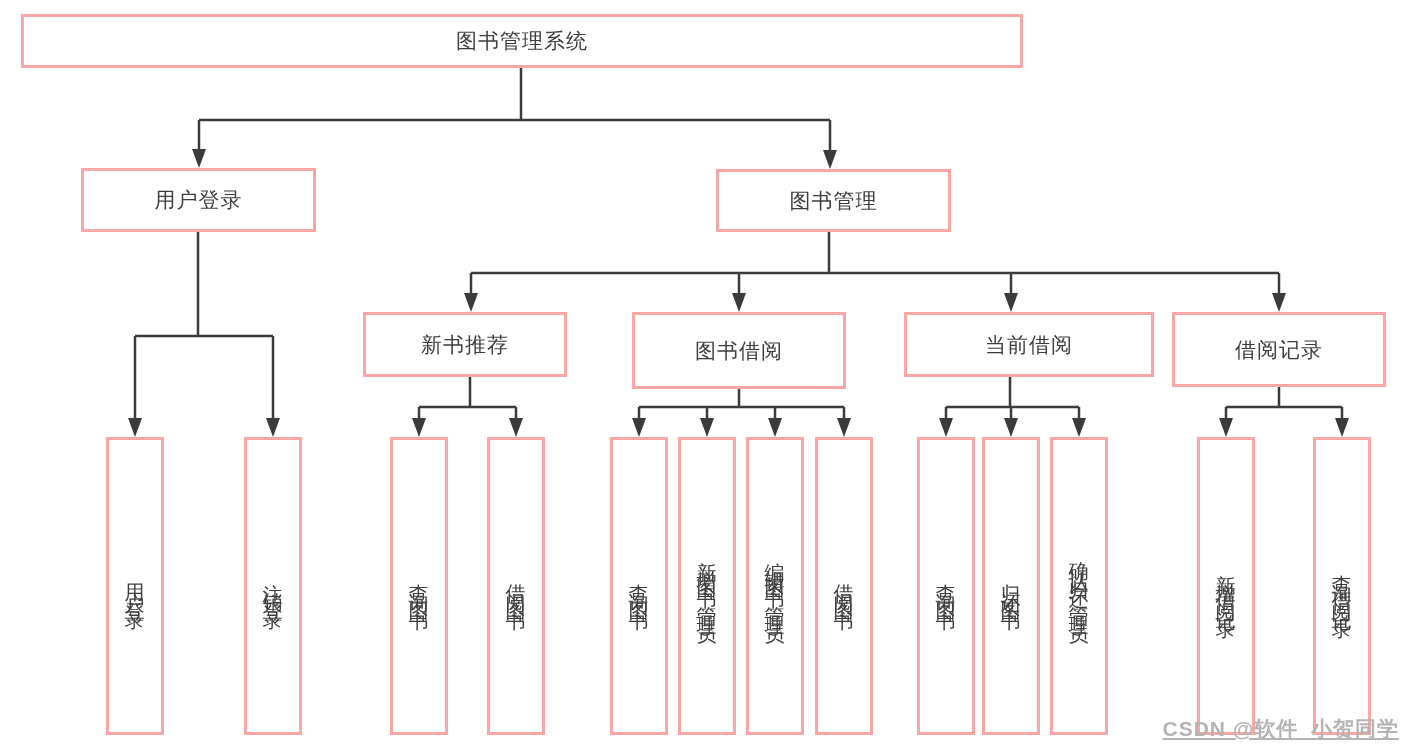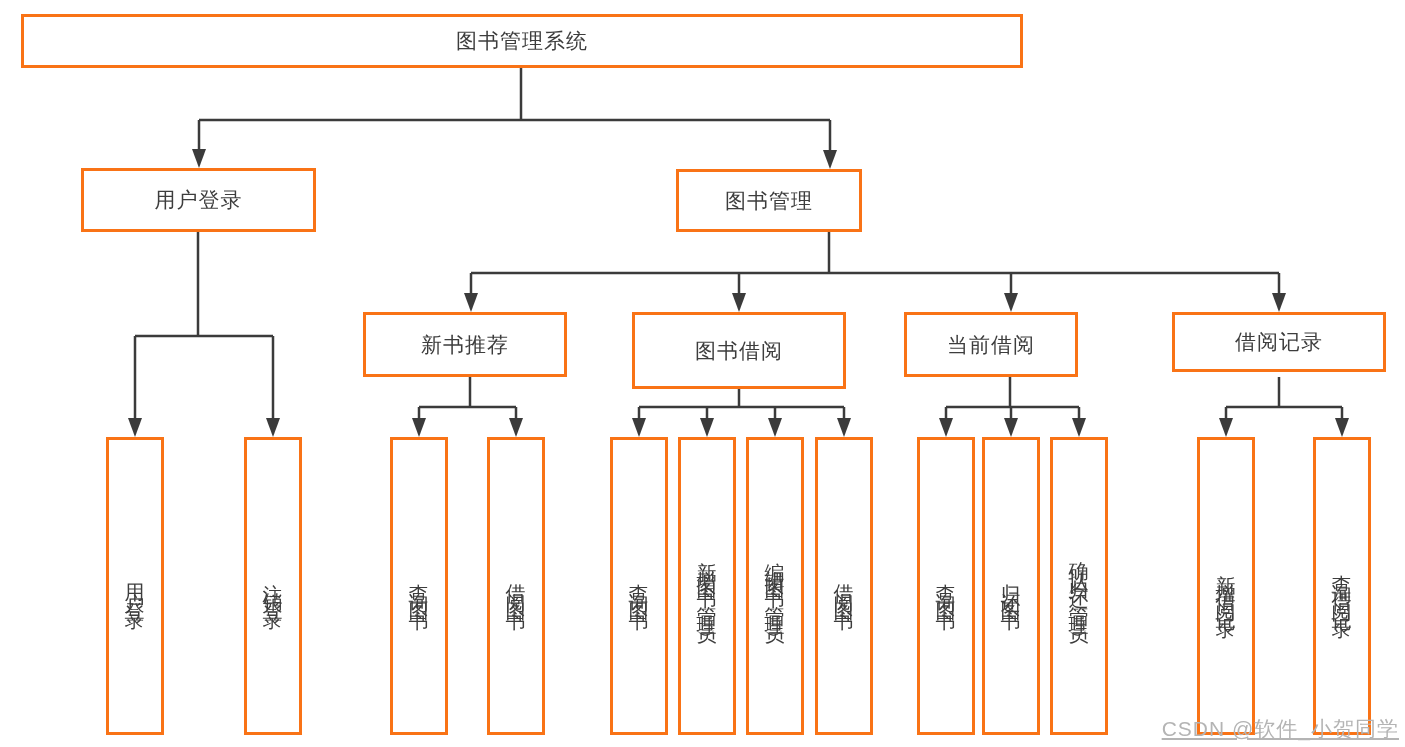--- a/index.html
+++ b/index.html
@@ -14,21 +14,21 @@
   }
   svg.connectors {
     position: absolute;
     left: 0; top: 0;
     width: 1405px; height: 747px;
     z-index: 0;
   }
   .node {
     position: absolute;
     box-sizing: border-box;
-    border: 3px solid #f97316;
+    border: 3px solid #fca5a5;
     background: #ffffff;
     display: flex;
     align-items: center;
     justify-content: center;
     z-index: 1;
   }
   .node.h span {
     font-size: 21px;
     letter-spacing: 1px;
     white-space: nowrap;
@@ -43,20 +43,21 @@
   .watermark {
     position: absolute;
     right: 6px;
     bottom: 4px;
     font-size: 21px;
     color: #b4b4b4;
     text-decoration: underline;
     letter-spacing: 1px;
     z-index: 2;
     white-space: nowrap;
+    font-weight: bold;
   }
 </style>
 </head>
 <body>
 
 <div class="canvas">
 
   <svg class="connectors" viewBox="0 0 1405 747" xmlns="http://www.w3.org/2000/svg">
     <g stroke="#3b3b3b" stroke-width="2.5" fill="none">
 
@@ -123,34 +124,34 @@
     </g>
   </svg>
 
   <div class="node h" style="left:21px;top:14px;width:1002px;height:54px">
     <span>图书管理系统</span>
   </div>
 
   <div class="node h" style="left:81px;top:168px;width:235px;height:64px">
     <span>用户登录</span>
   </div>
-  <div class="node h" style="left:676px;top:169px;width:186px;height:63px">
+  <div class="node h" style="left:716px;top:169px;width:235px;height:63px">
     <span>图书管理</span>
   </div>
 
   <div class="node h" style="left:363px;top:312px;width:204px;height:65px">
     <span>新书推荐</span>
   </div>
   <div class="node h" style="left:632px;top:312px;width:214px;height:77px">
     <span>图书借阅</span>
   </div>
-  <div class="node h" style="left:904px;top:312px;width:174px;height:65px">
+  <div class="node h" style="left:904px;top:312px;width:250px;height:65px">
     <span>当前借阅</span>
   </div>
-  <div class="node h" style="left:1172px;top:312px;width:214px;height:60px">
+  <div class="node h" style="left:1172px;top:312px;width:214px;height:75px">
     <span>借阅记录</span>
   </div>
 
   <div class="node v" style="left:106px;top:437px;width:58px;height:298px">
     <span>用户登录</span>
   </div>
   <div class="node v" style="left:244px;top:437px;width:58px;height:298px">
     <span>注销登录</span>
   </div>
 

